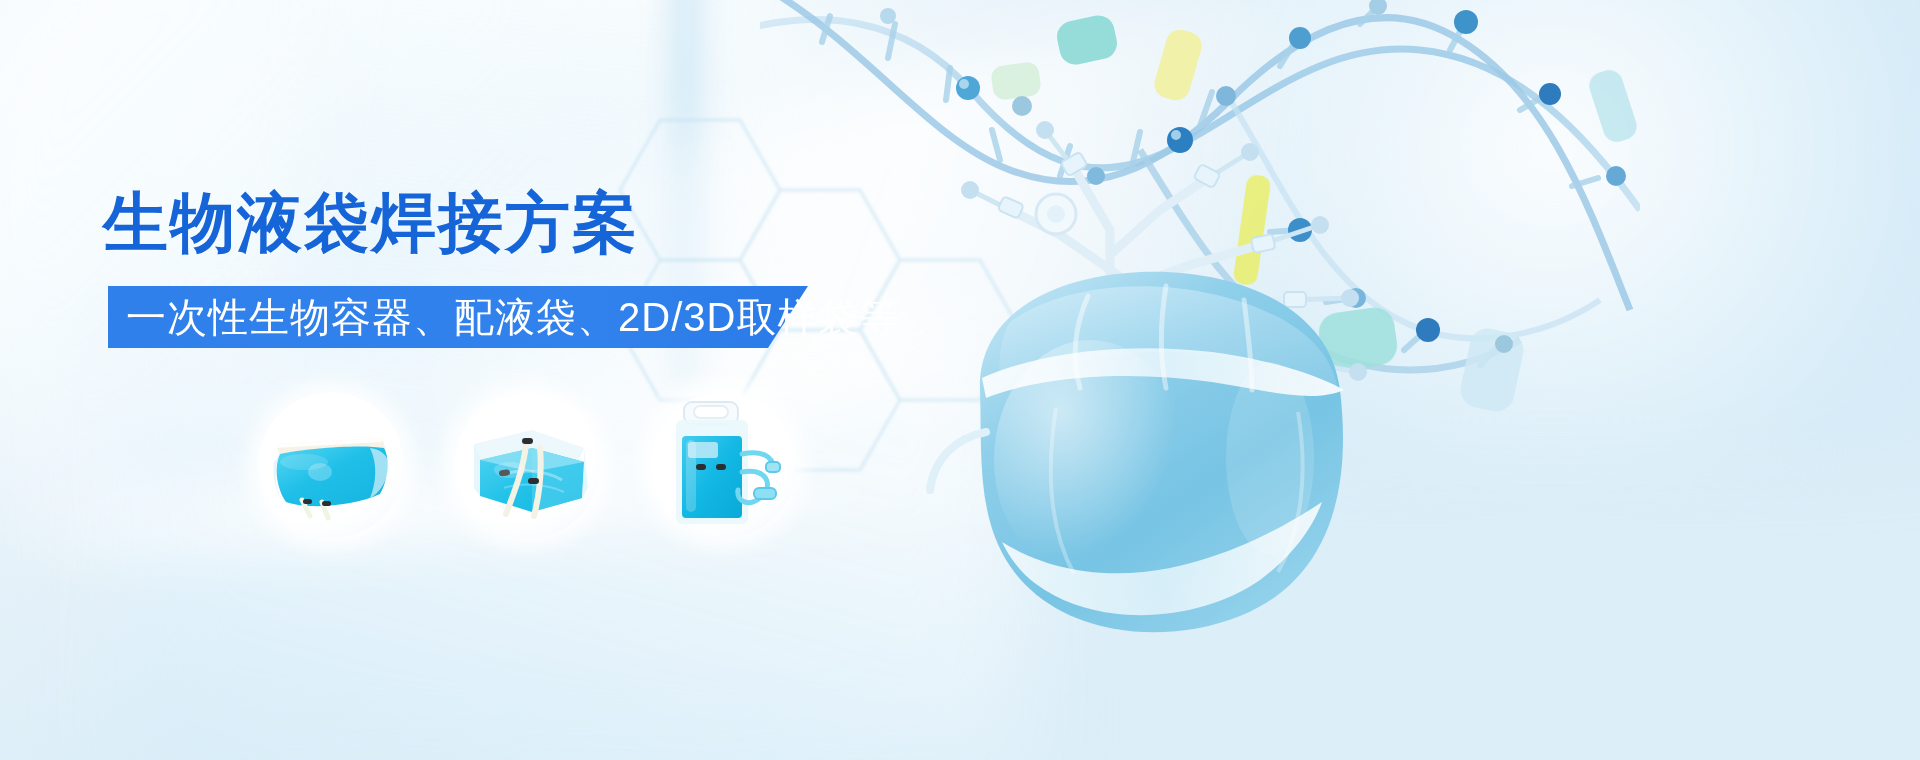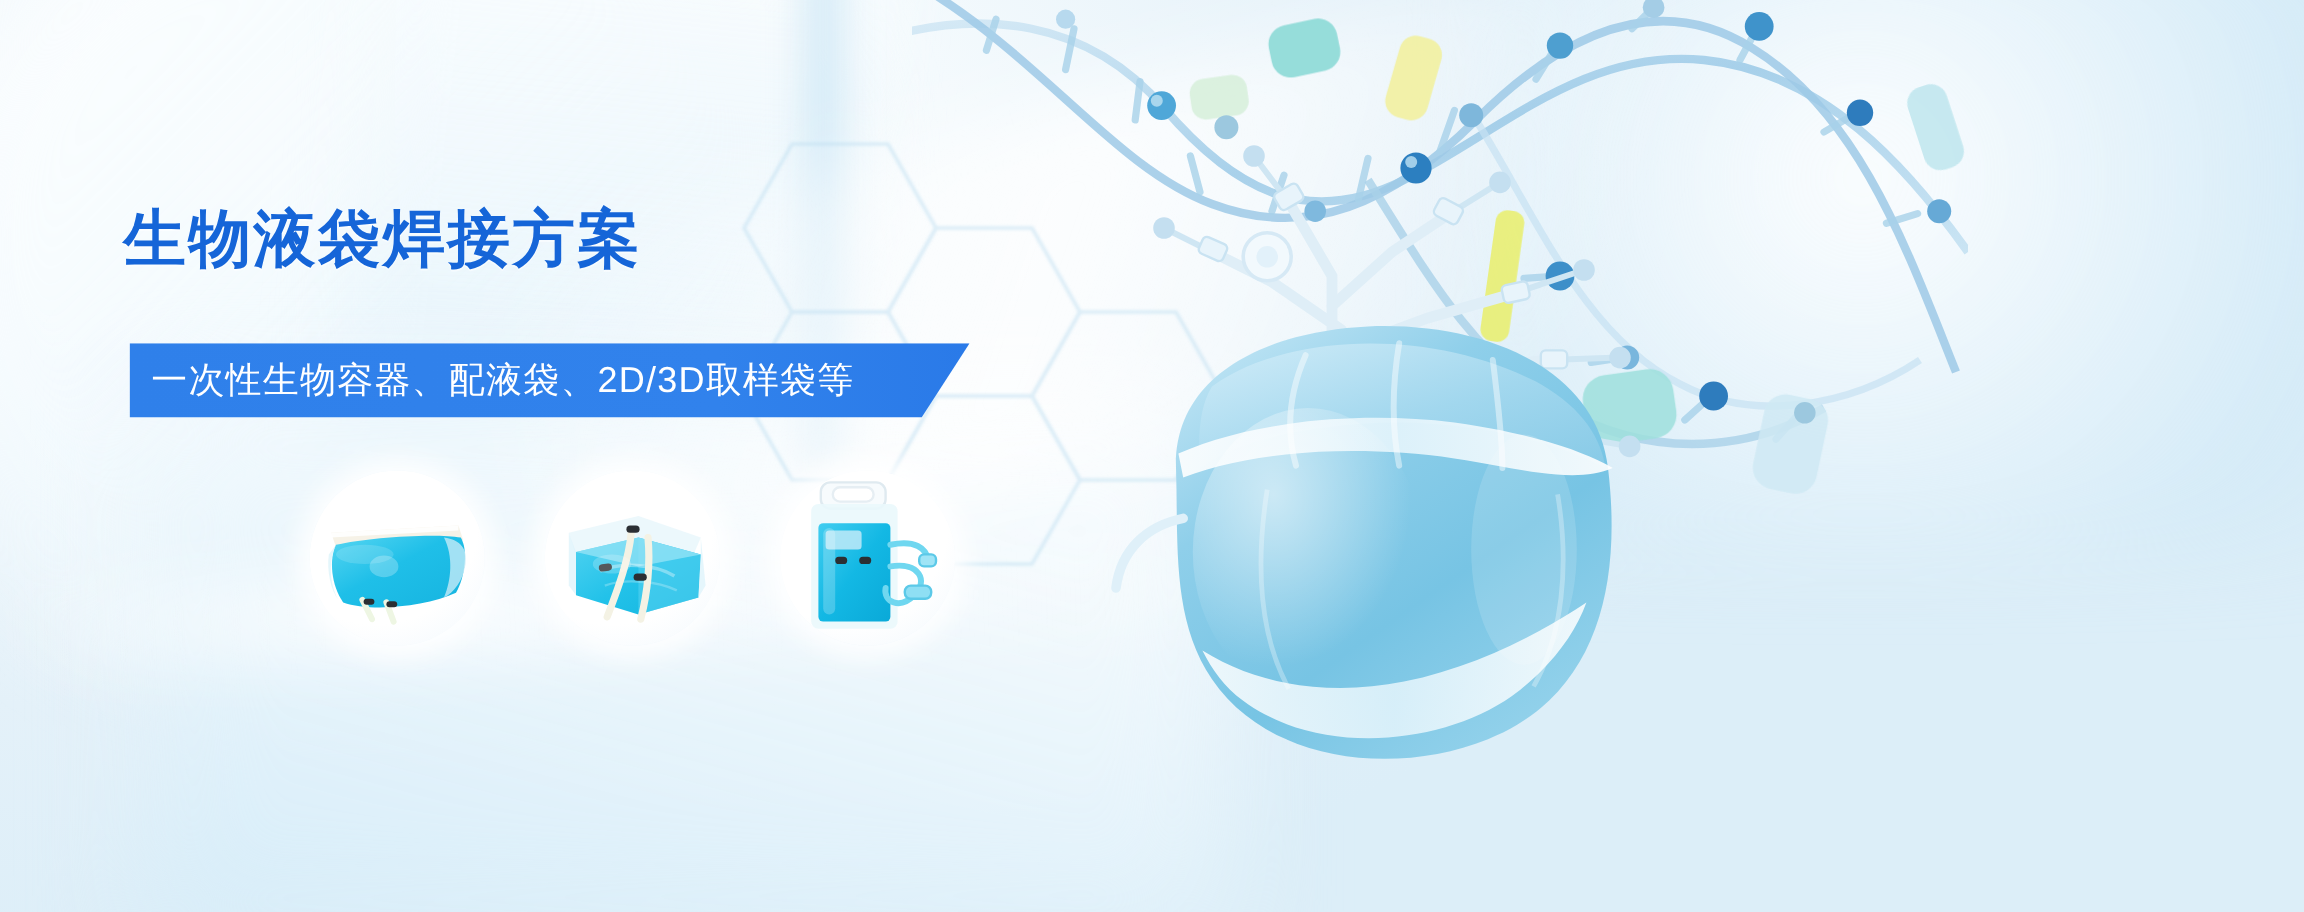--- a/index.html
+++ b/index.html
@@ -55,30 +55,30 @@
   }
 
   
   .dna{position:absolute;left:760px;top:-20px;width:880px;height:520px;}
 
   
   .reactor{position:absolute;left:860px;top:60px;width:620px;height:600px;}
 
   
   .headline{
-    position:absolute;left:103px;top:174px;
-    font-size:52px;font-weight:bold;letter-spacing:2px;
+    position:absolute;left:103px;top:190px;
+    font-size:65px;font-weight:bold;letter-spacing:2px;
     color:#1565d8;line-height:1;white-space:nowrap;
     text-shadow:0 1px 0 rgba(255,255,255,.5);
   }
   .subbar-wrap{position:absolute;left:108px;top:286px;height:62px;}
   .subbar-bg{position:absolute;left:0;top:0;width:700px;height:62px;}
   .subbar-text{
     position:absolute;left:18px;top:0;height:62px;display:flex;align-items:center;
-    font-size:30px;color:#ffffff;letter-spacing:1px;white-space:nowrap;font-weight:500;
+    font-size:40px;color:#ffffff;letter-spacing:1px;white-space:nowrap;font-weight:500;
   }
 
   
   .thumbs{position:absolute;left:258px;top:392px;width:580px;height:160px;}
   .thumb{
     position:absolute;top:0;width:146px;height:146px;border-radius:50%;
     background:radial-gradient(circle at 38% 30%,#ffffff 0%,#ffffff 62%,#f7fbfe 84%,rgba(247,251,254,.5) 100%);
     box-shadow:0 0 22px 10px rgba(255,255,255,.9);
     overflow:hidden;
   }

